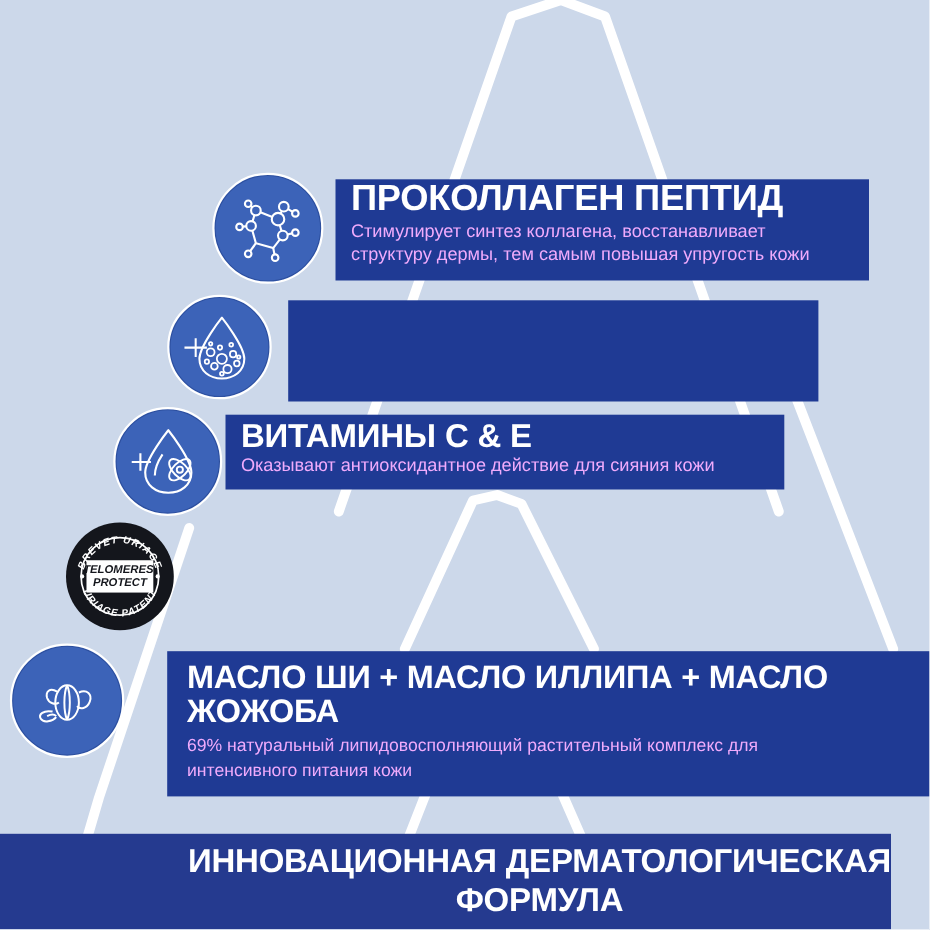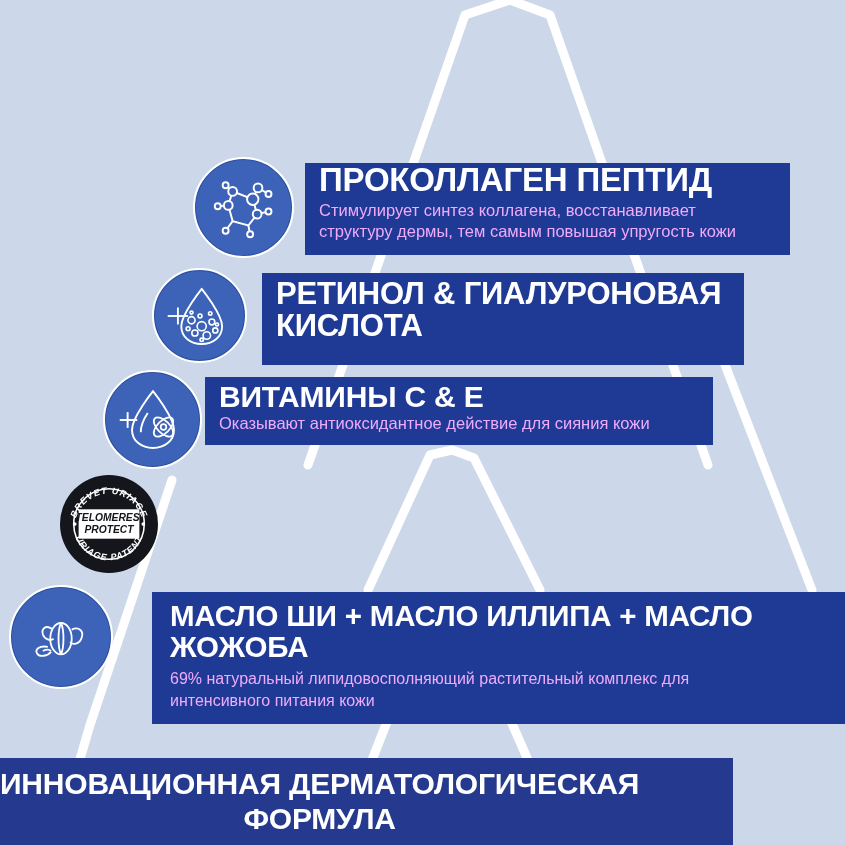--- a/index.html
+++ b/index.html
@@ -97,27 +97,27 @@
 
   #bar-5 { left: 112px; top: 592px; width: 733px; height: 132px; padding-top: 9px; padding-left: 18px; margin-left: 40px; }
   #bar-5 .title { font-size: 29.5px; }
   #bar-5 .desc  { font-size: 16px; margin-top: 6px; line-height: 1.35; }
 
   
   #bottom-banner {
     position: absolute;
     left: 0;
     top: 758px;
-    width: 733px;
+    width: 810px;
     height: 87px;
     background: #253a8f;
     z-index: 5;
     display: flex;
     align-items: center;
-    justify-content: flex-start;
+    justify-content: flex-end;
   }
   #bottom-banner .banner-text {
     color: #ffffff;
     font-weight: bold;
     font-size: 30px;
     line-height: 1.16;
     text-align: center;
     letter-spacing: -0.2px;
     white-space: pre-line;
     margin: 0;
@@ -249,22 +249,20 @@
     </svg>
   </div>
 
   <div class="bar" id="bar-1">
     <p class="title">ПРОКОЛЛАГЕН ПЕПТИД</p>
     <p class="desc">Стимулирует синтез коллагена,  восстанавливает
 структуру дермы, тем самым повышая упругость кожи</p>
   </div>
 
   <div class="bar" id="bar-2">
-    <p class="title">РЕТИНОЛ &amp; ГИАЛУРОНОВАЯ
-КИСЛОТА</p>
   </div>
 
   <div class="bar" id="bar-3">
     <p class="title">ВИТАМИНЫ C &amp; E</p>
     <p class="desc">Оказывают антиоксидантное действие для сияния кожи</p>
   </div>
 
 
   <div class="bar" id="bar-5">
     <p class="title">МАСЛО ШИ + МАСЛО ИЛЛИПА + МАСЛО

